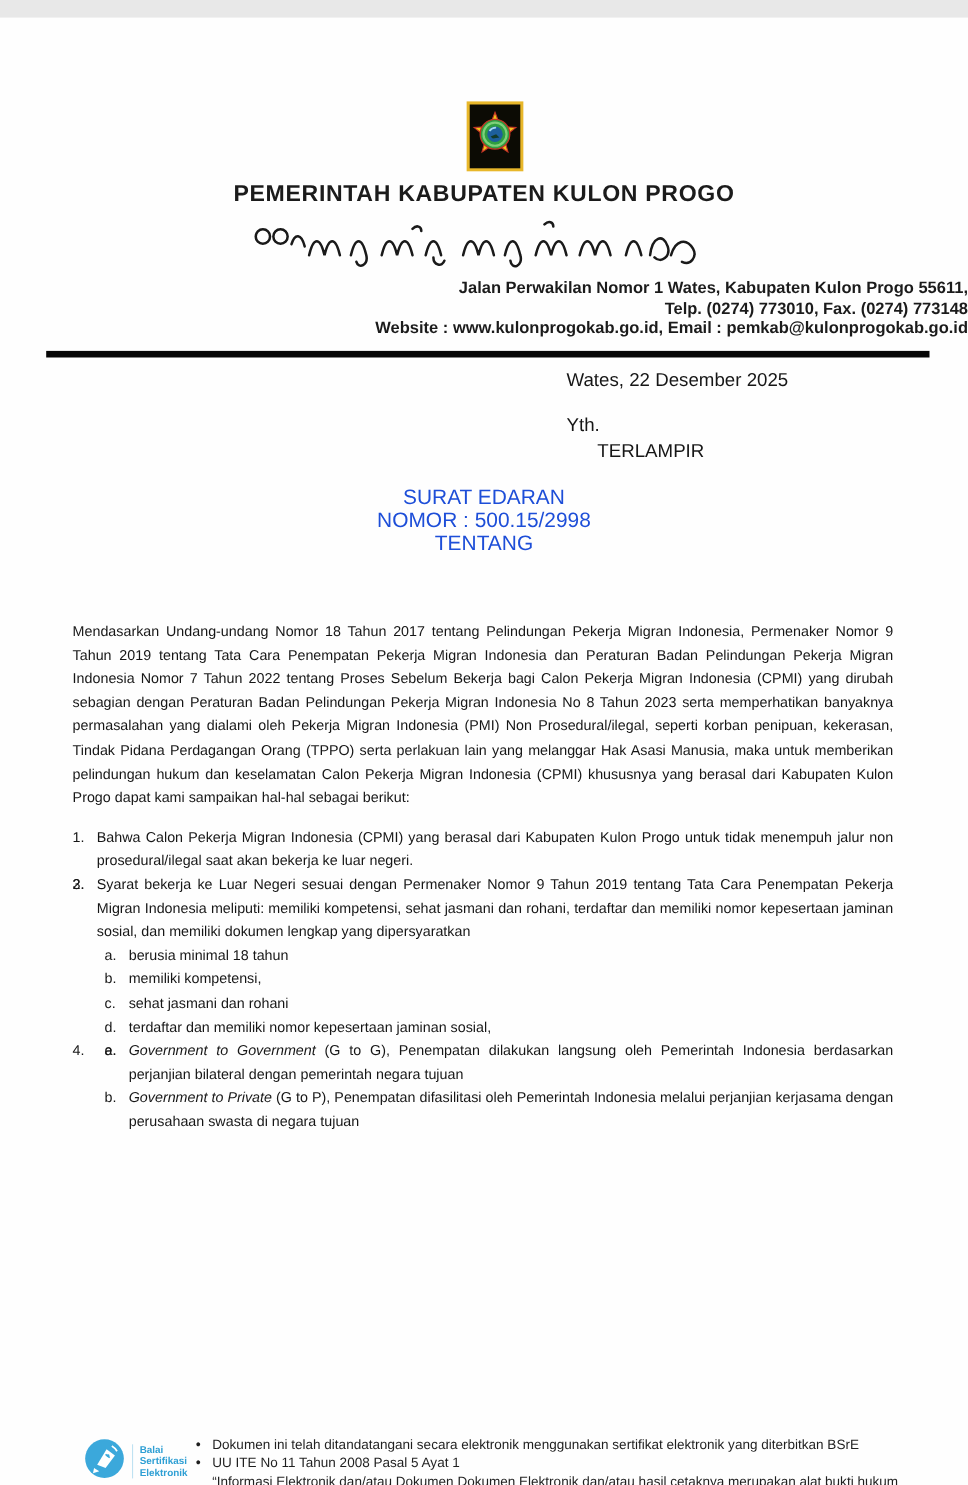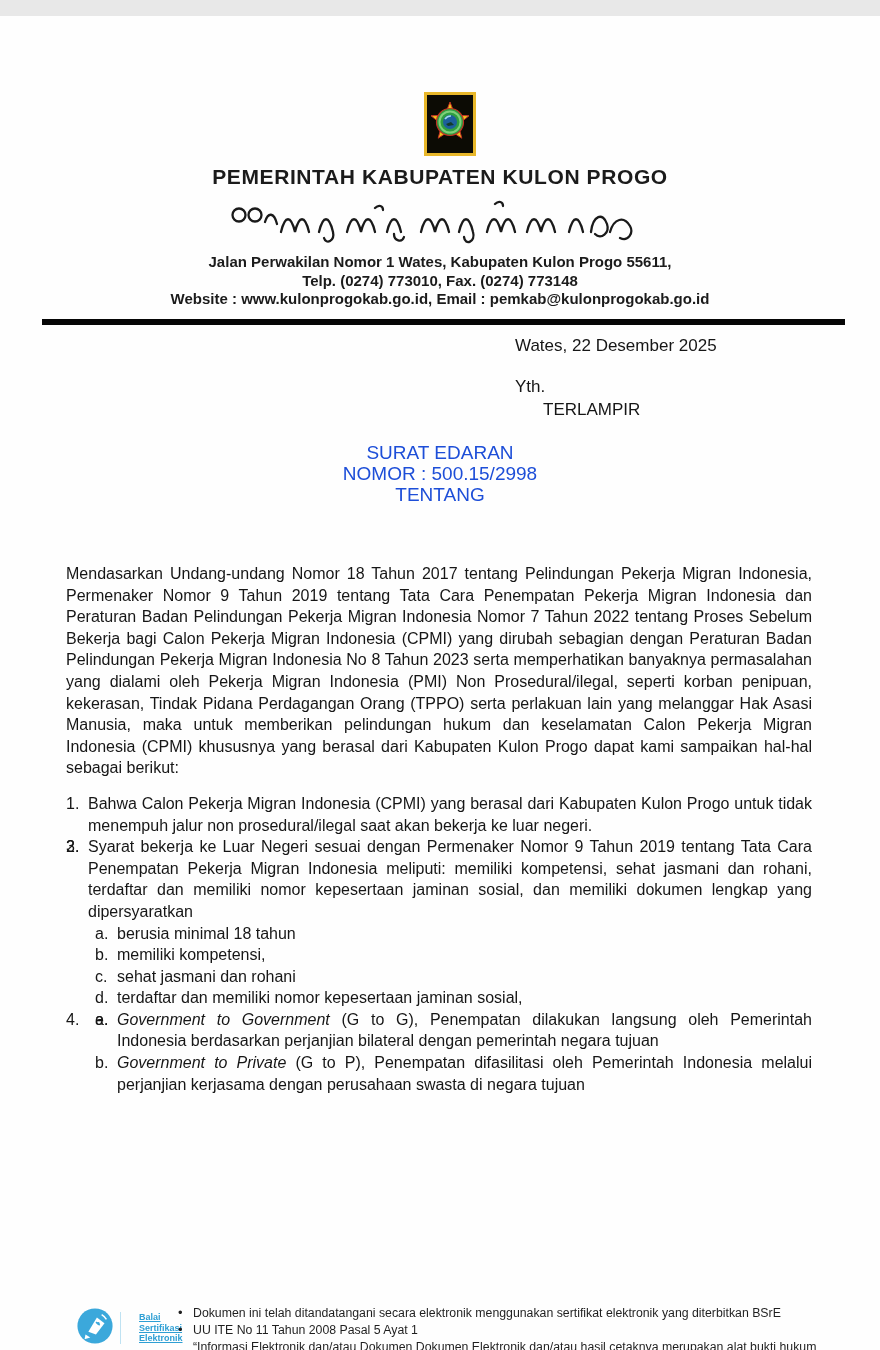--- a/index.html
+++ b/index.html
@@ -9,48 +9,48 @@
     font-family:"Liberation Sans", sans-serif;
   }
   
   .emblem { position:absolute; left:424px; top:76px; width:52px; height:64px; }
   .org-name {
     position:absolute; top:149px; left:0; width:100%; text-align:center;
     font-size:21px; font-weight:bold; letter-spacing:0.6px; color:#1b1b1b;
   }
   .jav-wrap { position:absolute; top:184px; left:0; width:100%; text-align:center; height:50px; }
   .address {
-    position:absolute; top:237px; left:0; width:100%; text-align:center;
+    position:absolute; top:237px; left:0; width:100%; text-align:right;
     font-size:15px; font-weight:bold; line-height:18.5px; color:#1b1b1b;
   }
   .header-rule { position:absolute; top:303px; left:42px; width:803px; height:6px; background:#060606; }
   
   .place-date { position:absolute; top:320px; left:515px; font-size:17px; }
   .salutation { position:absolute; top:361px; left:515px; font-size:17px; }
   .recipient  { position:absolute; top:384px; left:543px; font-size:17px; }
   .subject-block {
     position:absolute; top:426px; left:0; width:100%; text-align:center;
     font-size:19px; line-height:21px; color:#1d4ed8;
   }
   
   .content {
     position:absolute; top:547px; left:66px; width:746px;
-    font-size:16px; line-height:21.6px; text-align:justify; color:#161616;
+    font-size:13px; line-height:21.6px; text-align:justify; color:#161616;
   }
   .content p { margin:0 0 14px 0; }
   .item { position:relative; padding-left:22px; }
   .item > .num { position:absolute; left:0; top:0; }
   .sub { position:relative; margin-left:29px; padding-left:22px; }
   .sub > .let { position:absolute; left:0; top:0; }
   .it { font-style:italic; }
   
   .footer-logo { position:absolute; left:76px; top:1291px; display:flex; align-items:center; }
   .bsre-text {
-    margin-left:6px; padding-left:18px; border-left:1.5px solid #bfe2f2;
-    color:#2e9fd4; font-size:9px; font-weight:bold; line-height:10.5px;text-decoration:underline;
+    margin-left:6px; padding-left:6px; border-left:1.5px solid #bfe2f2;
+    color:#2e9fd4; font-size:9px; font-weight:bold; line-height:10.5px;
   }
   .footer-notes {
     position:absolute; left:178px; top:1289px; width:640px;
     font-size:12.3px; line-height:17px; color:#1f1f1f;
   }
   .note-row { position:relative; padding-left:15px; }
   .note-row > .blt { position:absolute; left:0; top:-1px; font-size:13px; }
   .quote-row { padding-left:15px; }
 </style>
 </head>

